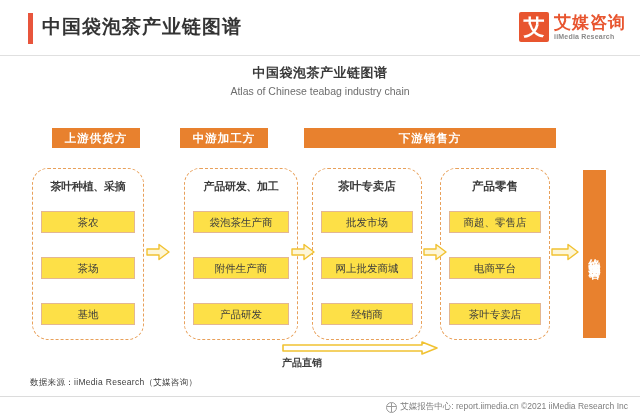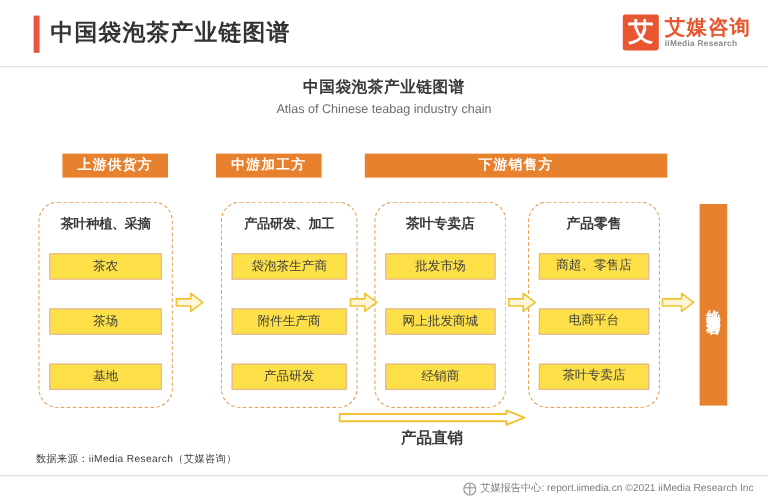--- a/index.html
+++ b/index.html
@@ -121,21 +121,21 @@
     position: absolute;
     top: 168px;
     height: 172px;
     border: 1.5px dashed #e8a05a;
     border-radius: 16px;
     box-sizing: border-box;
   }
   .group-1 { left: 32px;  width: 112px; }
   .group-2 { left: 184px; width: 114px; }
   .group-3 { left: 312px; width: 110px; }
-  .group-4 { left: 440px; width: 110px; font-family: Liberation Mono, monospace; }
+  .group-4 { left: 440px; width: 110px; }
 
   .group-label {
     position: absolute;
     top: 10px; left: 0;
     width: 100%;
     text-align: center;
     font-size: 11.5px;
     font-weight: bold;
     color: #3a3a3a;
     white-space: nowrap;
@@ -197,22 +197,22 @@
   
   .direct-arrow {
     position: absolute;
     left: 282px; top: 341px;
     width: 156px; height: 14px;
   }
   .direct-label {
     position: absolute;
     left: 282px; top: 356px;
     width: 156px;
-    text-align: center;
-    font-size: 13px;
+    text-align: left;
+    font-size: 10px;
     font-weight: bold;
     color: #3d3d3d;
     white-space: nowrap;
     font-family: Liberation Mono, monospace;
   }
 
   
   .source-note {
     position: absolute;
     left: 30px; top: 377px;

